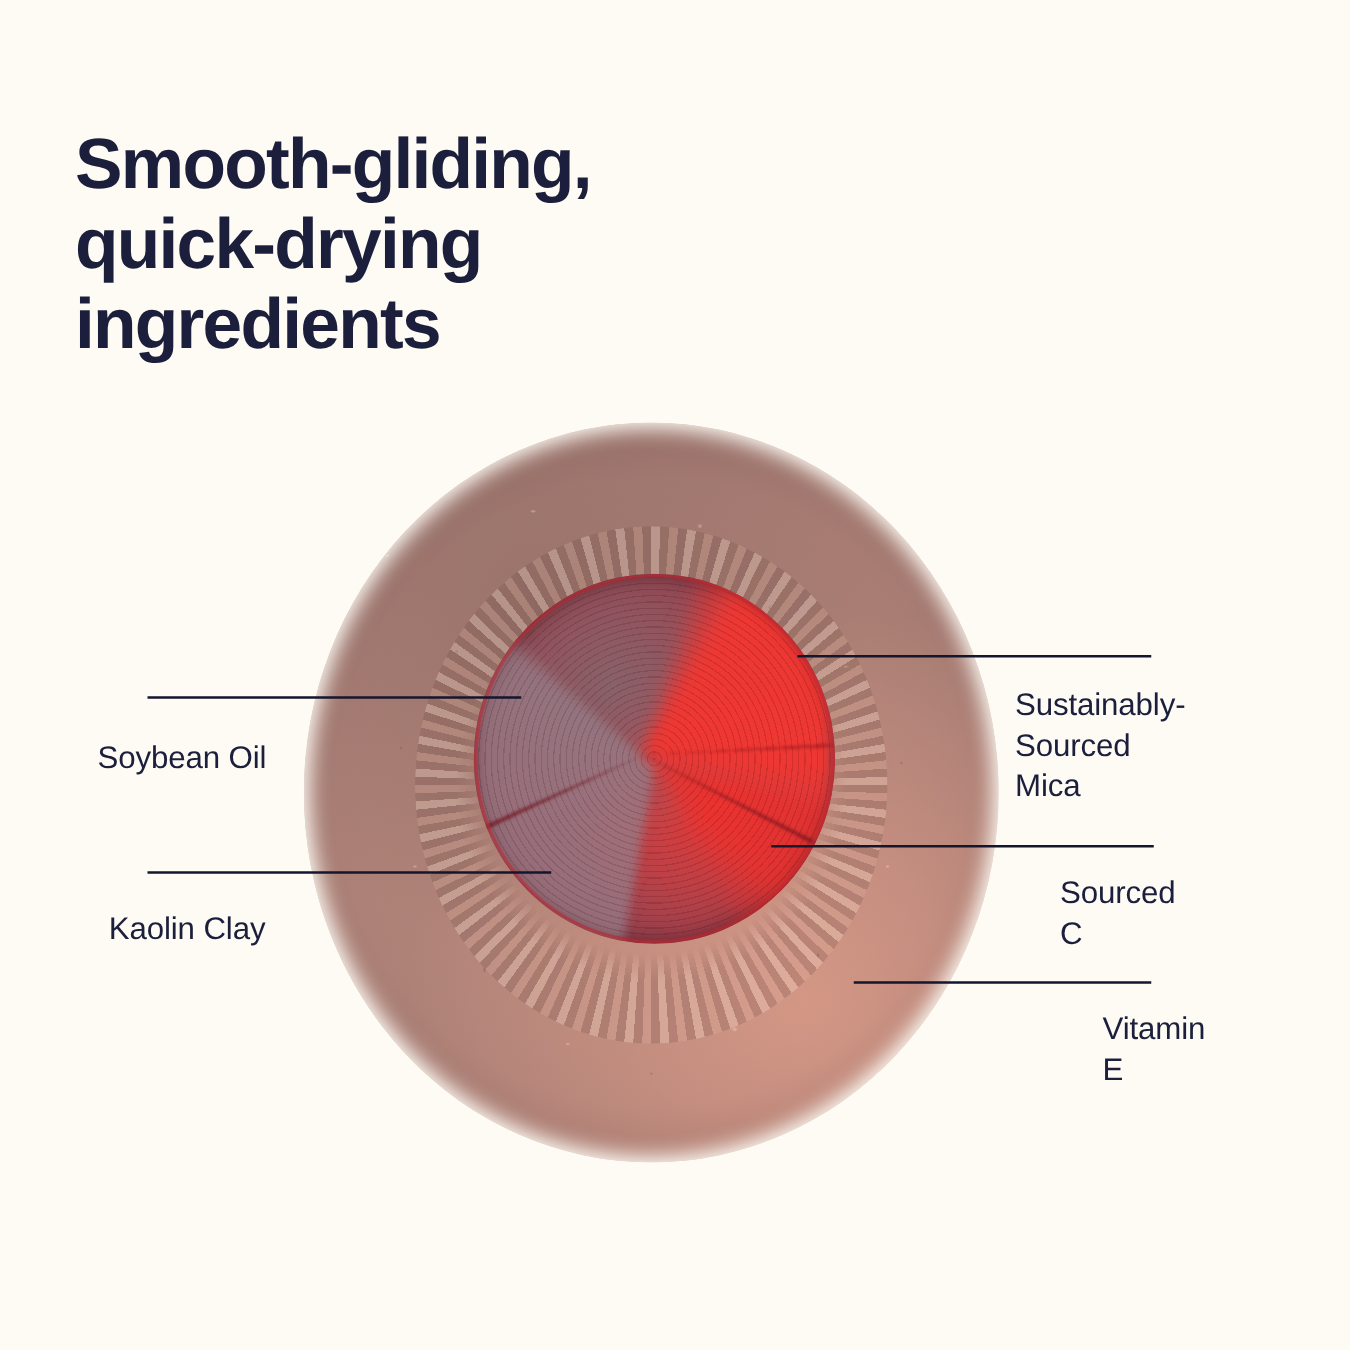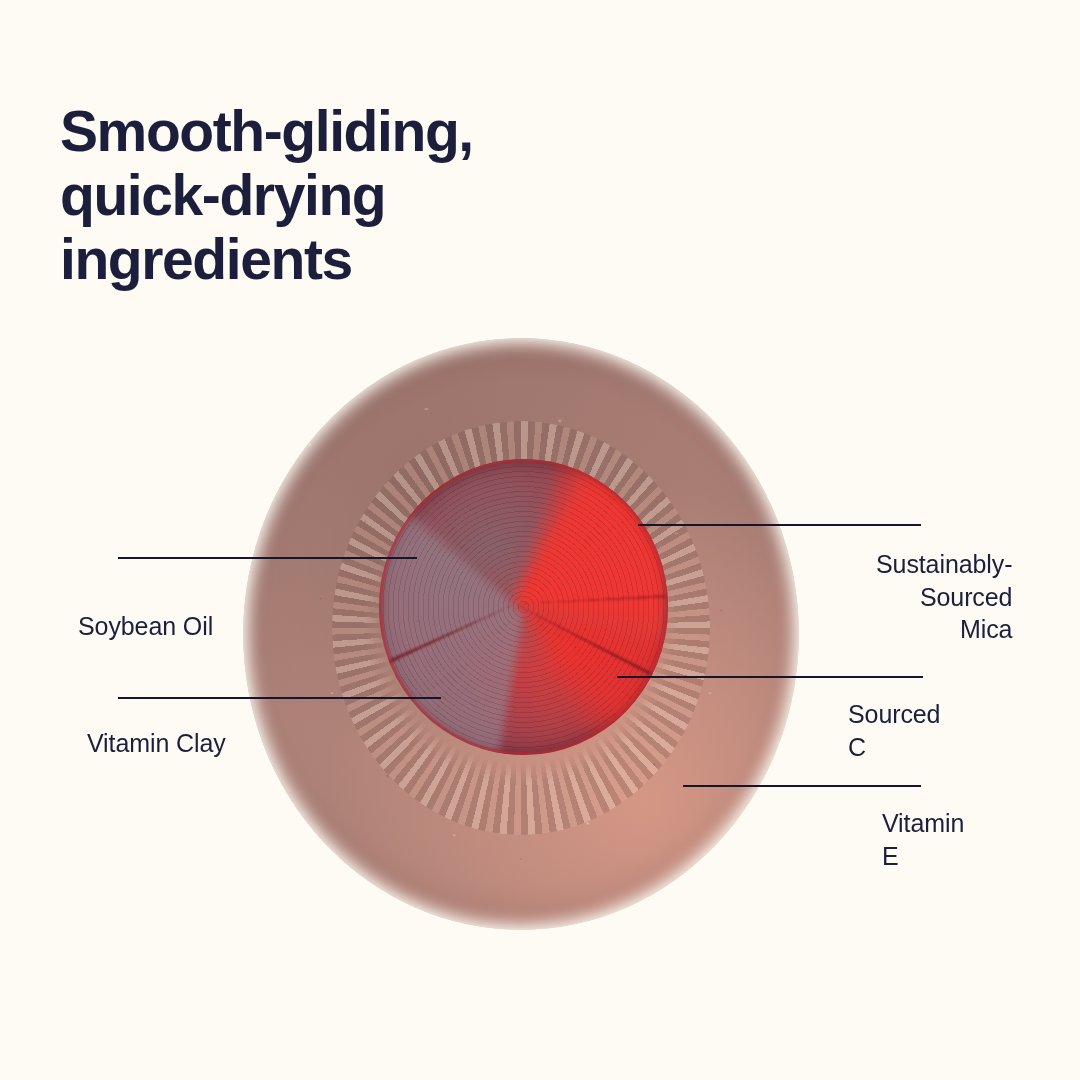--- a/index.html
+++ b/index.html
@@ -207,27 +207,27 @@
     color: #1b1f3b;
     font-family: "Liberation Sans", sans-serif;
     font-size: 25px;
     font-weight: 400;
     line-height: 1.3;
     letter-spacing: -0.1px;
     white-space: pre-line;
   }
 
   .line-soybean  { left: 118px; top: 557px; width: 299px; }
-  .lbl-soybean   { left: 78px;  top: 590px; margin-top: 20px; }
+  .lbl-soybean   { left: 78px;  top: 590px; }
 
   .line-kaolin   { left: 118px; top: 697px; width: 323px; }
   .lbl-kaolin    { left: 87px;  top: 727px; }
 
   .line-mica     { left: 638px; top: 524px; width: 283px; }
-  .lbl-mica      { left: 876px; top: 548px; text-align: right; }
+  .lbl-mica      { left: 812px; top: 548px; }
 
   .line-vitc     { left: 617px; top: 676px; width: 306px; }
   .lbl-vitc      { left: 848px; top: 698px; }
 
   .line-vite     { left: 683px; top: 785px; width: 238px; }
   .lbl-vite      { left: 848px; top: 807px; margin-left: 34px; }
 </style>
 </head>
 <body>
 
@@ -249,21 +249,21 @@
       <div class="core-rim"></div>
     </div>
     <div class="photo-vignette"></div>
     <div class="photo-feather"></div>
   </div>
 
   <div class="callout-line line-soybean"></div>
   <div class="callout-label lbl-soybean">Soybean Oil</div>
 
   <div class="callout-line line-kaolin"></div>
-  <div class="callout-label lbl-kaolin">Vitamin Clay</div>
+  <div class="callout-label lbl-kaolin">Kaolin Clay</div>
 
   <div class="callout-line line-mica"></div>
   <div class="callout-label lbl-mica">Sustainably-
 Sourced Mica</div>
 
   <div class="callout-line line-vitc"></div>
   <div class="callout-label lbl-vitc">Sourced C</div>
 
   <div class="callout-line line-vite"></div>
   <div class="callout-label lbl-vite">Vitamin E</div>

